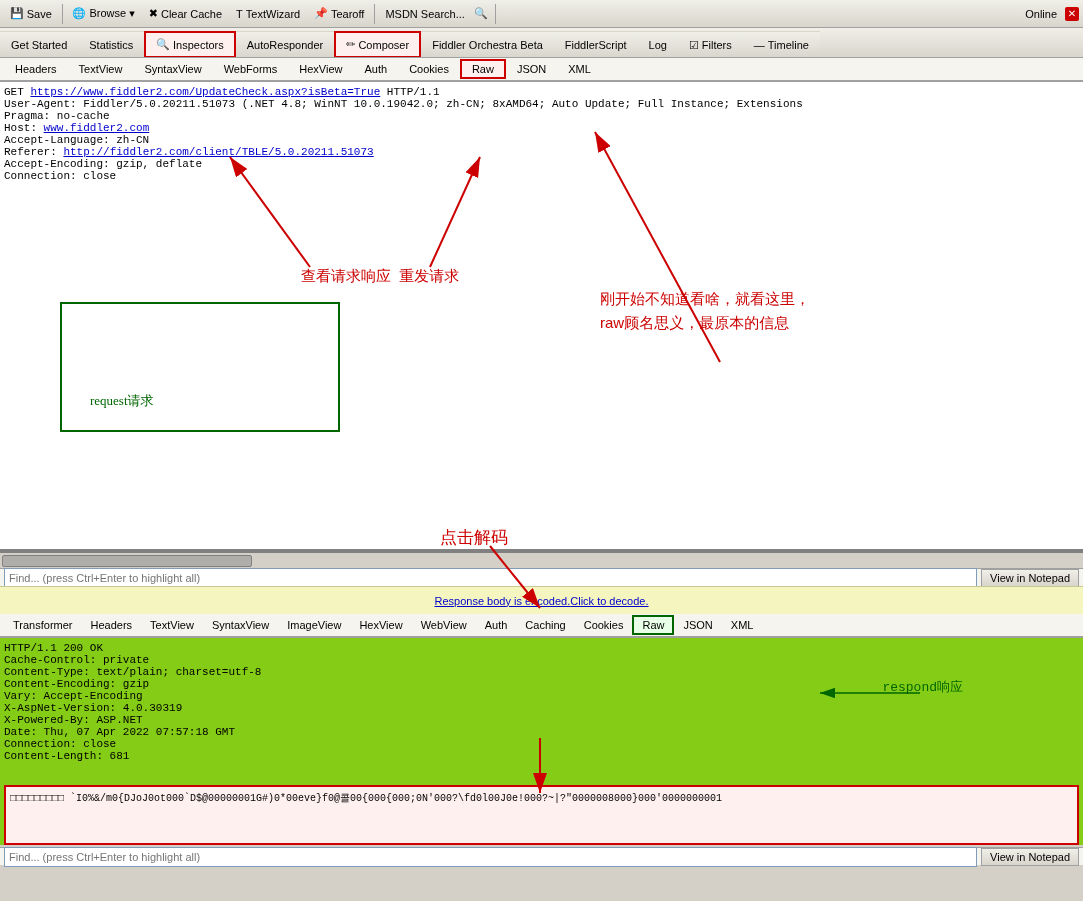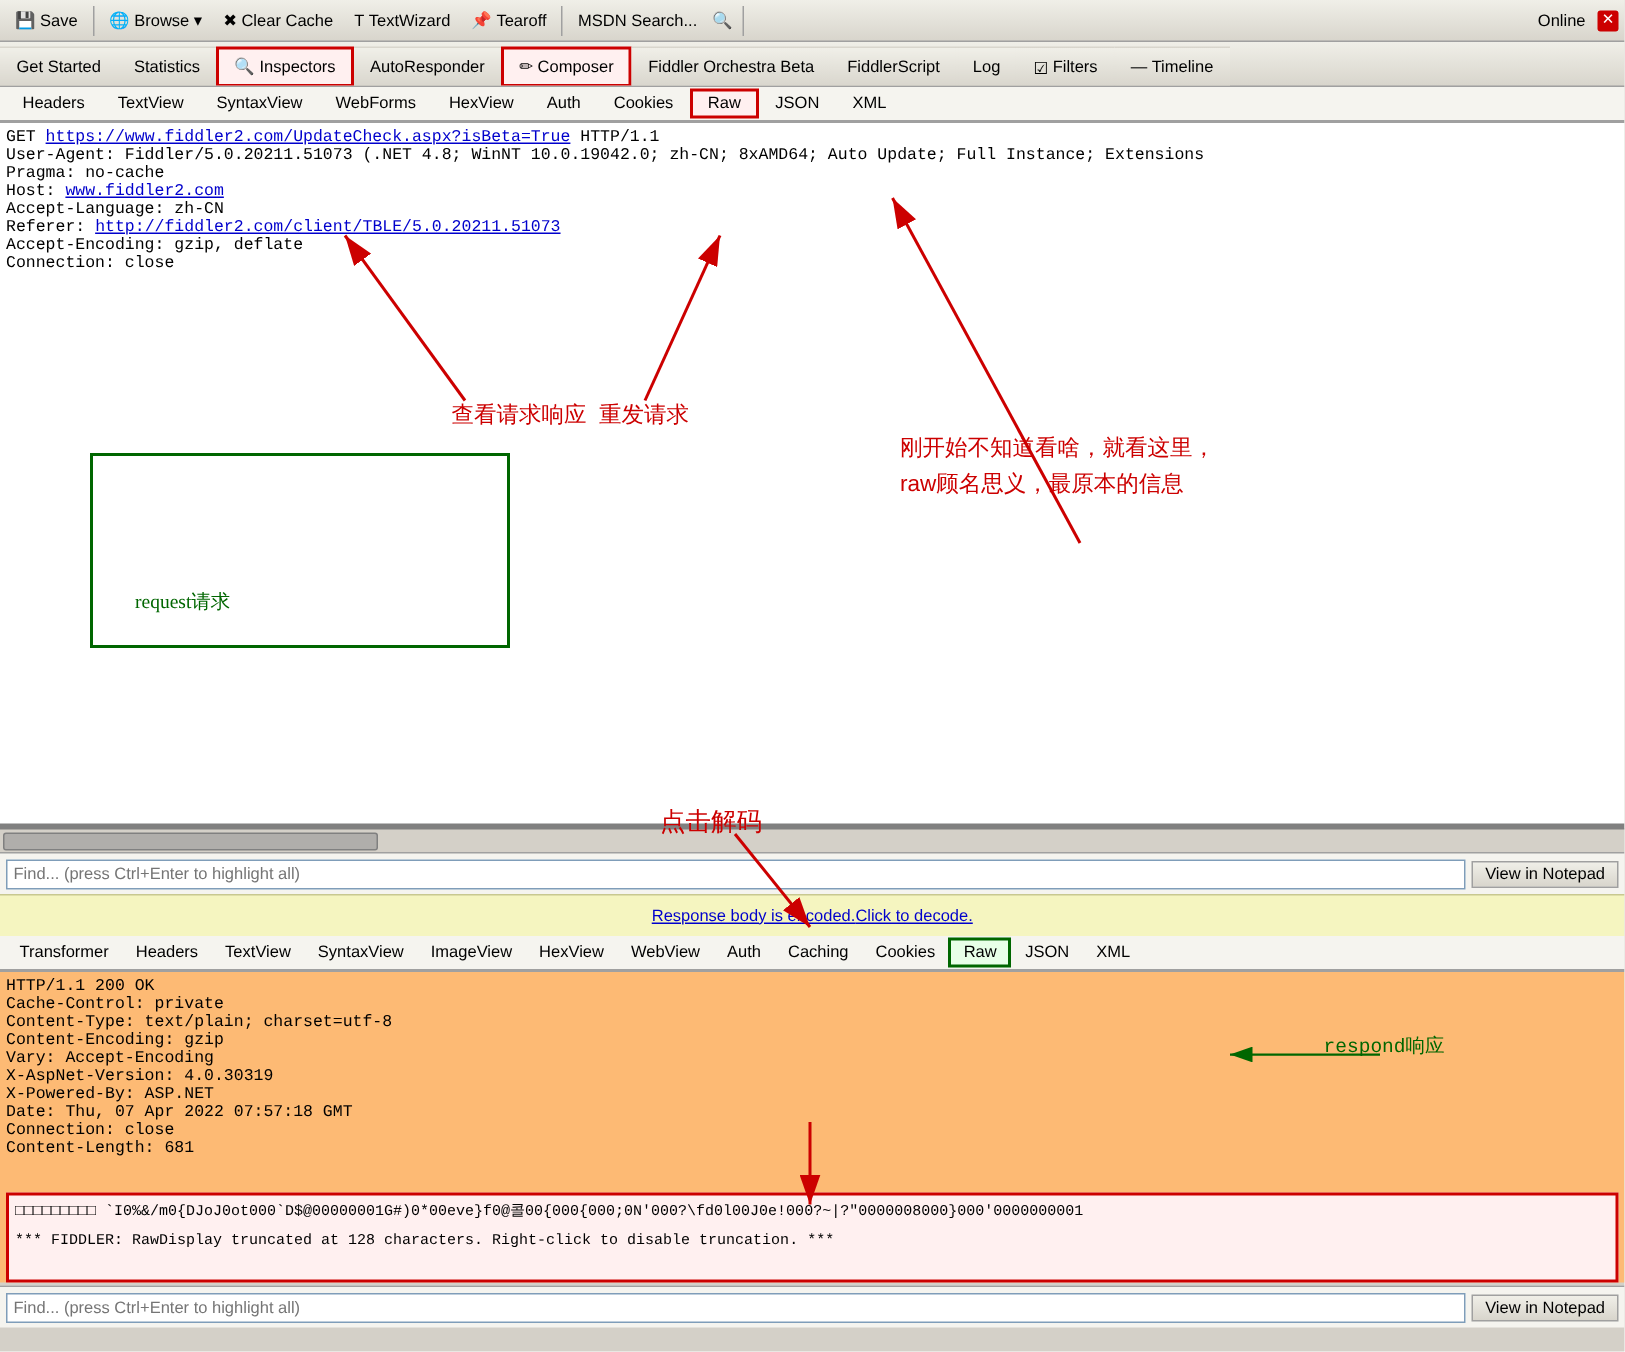--- a/index.html
+++ b/index.html
@@ -91,21 +91,21 @@
       background: #b0aeab;
       border: 1px solid #808080;
       border-radius: 2px;
     }
 
     
     .find-bar {
       display: flex; align-items: center;
       background: #f5f4ef;
       border-top: 1px solid #a0a0a0;
-      height: 28px; padding: 0 4px; gap: 4px;
+      height: 18px; padding: 0 4px; gap: 4px;
     }
     .find-input {
       flex: 1; height: 20px; font-size: 11px;
       border: 1px solid #7f9db9;
       padding: 0 4px;
       background: #ffffff;
       color: #606060;
     }
     .find-btn {
       padding: 2px 8px; font-size: 11px;
@@ -136,21 +136,21 @@
       background: transparent; border: 1px solid transparent;
       cursor: pointer; white-space: nowrap;
     }
     .resp-subtab.highlighted {
       background: #e8ffe8;
       border: 2px solid #006600;
     }
 
     
     .response-panel {
-      background: #fdba74;
+      background: #84cc16;
       position: relative;
     }
     .response-content {
       font-family: 'Courier New', monospace; font-size: 11px;
       color: #000000;
       padding: 4px;
       height: 145px; overflow: hidden;
     }
     
     .encoded-body {
@@ -394,21 +394,20 @@
       <defs>
         <marker id="arrowhead3" markerWidth="10" markerHeight="7" refX="10" refY="3.5" orient="auto">
           <polygon points="0 0, 10 3.5, 0 7" fill="#006600"></polygon>
         </marker>
       </defs>
       <path d="M 920 55 L 820 55" stroke="#006600" stroke-width="1.5" fill="none" marker-end="url(#arrowhead3)"></path>
     </svg>
 
     <div class="encoded-body">
       <div style="word-break:break-all;line-height:1.5;">□□□□□□□□□ `I0%&amp;/m0{DJoJ0ot000`D$@00000001G#)0*00eve}f0@콜00{000{000;0N'000?\fd0l00J0e!000?~|?"0000008000}000'0000000001</div>
-      <div style="margin-top:6px;">*** FIDDLER: RawDisplay truncated at 128 characters. Right-click to disable truncation. ***</div>
     </div>
 
     <svg style="position:absolute;top:100px;left:0;width:1083px;height:80px;pointer-events:none;z-index:8;">
       <defs>
         <marker id="arrowhead4" markerWidth="10" markerHeight="7" refX="10" refY="3.5" orient="auto">
           <polygon points="0 0, 10 3.5, 0 7" fill="#cc0000"></polygon>
         </marker>
       </defs>
       <path d="M 540 0 L 540 55" stroke="#cc0000" stroke-width="2" fill="none" marker-end="url(#arrowhead4)"></path>
     </svg>

